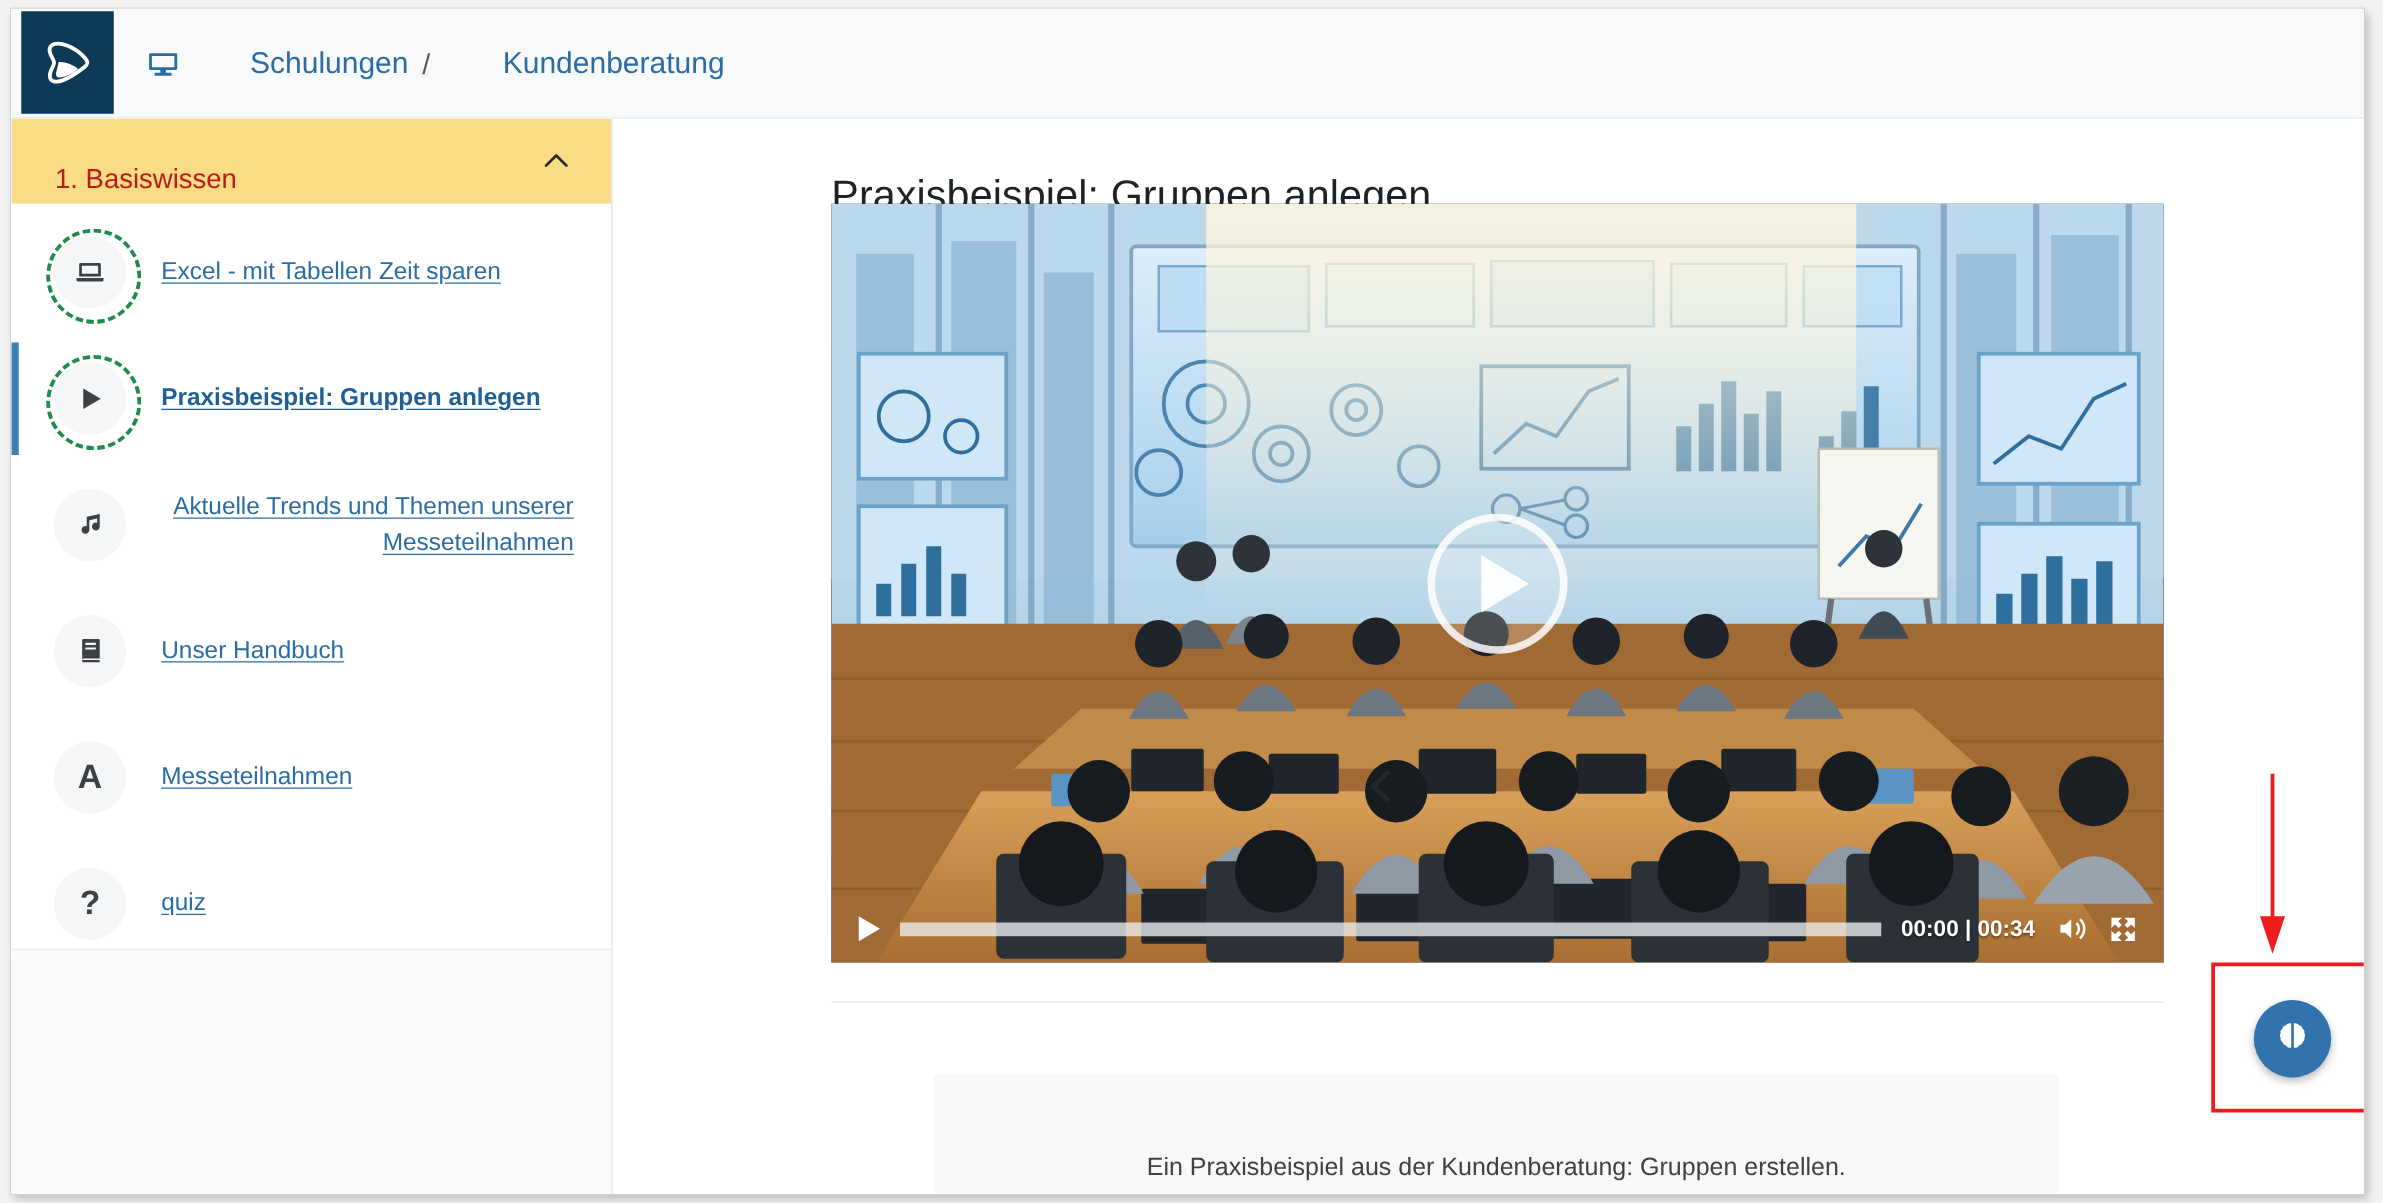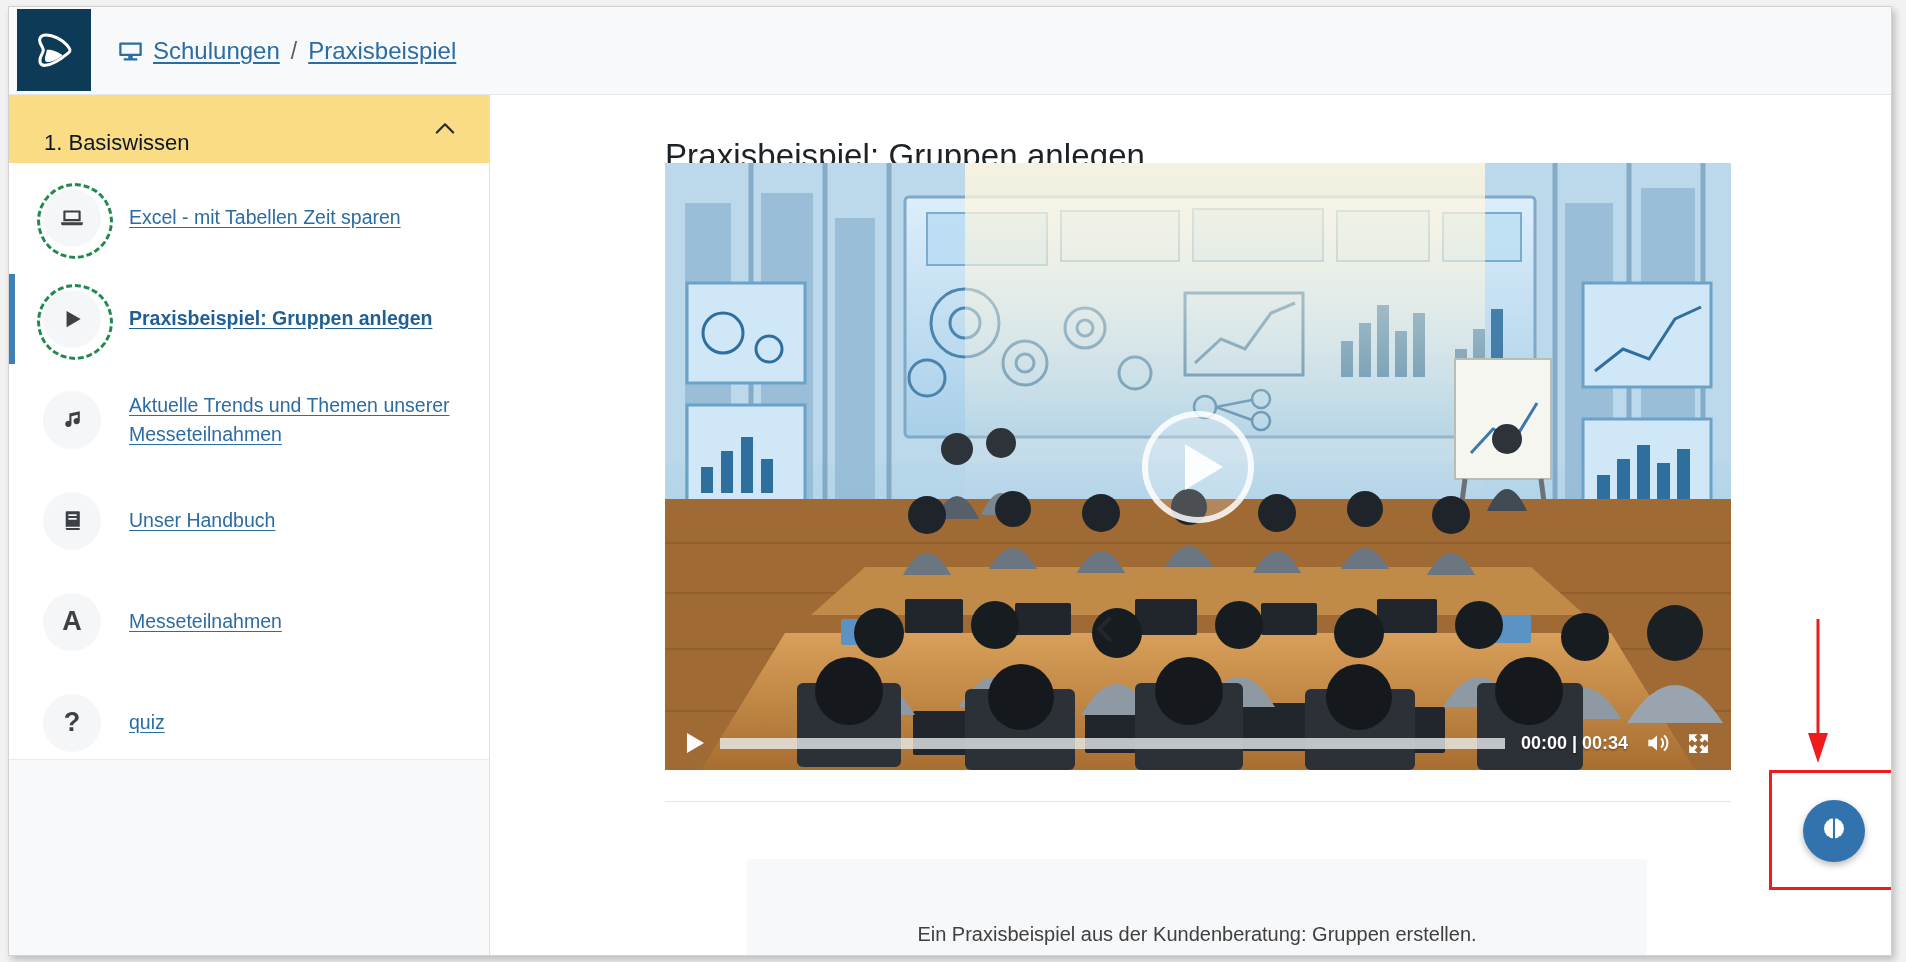--- a/index.html
+++ b/index.html
@@ -38,24 +38,24 @@
   }
   #logo-tile svg { display:block; }
 
   #breadcrumb {
     position: absolute; left: 108px; top: 0; height: 88px;
     display: flex; align-items: center; gap: 9px;
     font-size: 24px;
   }
   .crumb-link {
     color: #2b6ca3;
-    text-decoration: underline;
     text-underline-offset: 3px;
     cursor: pointer;
     white-space: nowrap;
+    margin-left: 47px;
   }
   .crumb-sep { color: #5a5a5a; font-size: 23px; padding: 0 2px; }
   #monitor-icon { display: flex; align-items: center; color: #2b6ca3; }
 
   
   #sidebar {
     position: absolute; left: 0; top: 88px;
     width: 481px; height: 862px;
     background: #ffffff;
     border-right: 1px solid #dfe2e5;
@@ -65,21 +65,21 @@
     position: relative;
     height: 68px;
     background: #fadc84;
     display: flex; align-items: center;
     padding: 0 30px 0 35px;
     cursor: pointer;
   }
   #accordion-title {
     flex: 1;
     font-size: 22px;
-    color: #0f172a;
+    color: #b91c1c;
     margin-top: 27px;
   }
   #accordion-chevron { color: #2a2a2a; display: flex; align-items: center; }
 
   #lesson-list { position: relative; background: #ffffff; padding-top: 4px; }
 
   .lesson-item {
     position: relative;
     display: flex;
     align-items: center;
@@ -122,20 +122,21 @@
     color: #3c4145;
   }
 
   .lesson-label {
     font-size: 19.5px;
     line-height: 1.48;
     color: #2b6ca3;
     text-decoration: underline;
     text-underline-offset: 3px;
     max-width: 330px;
+    text-align: right;
   }
   .lesson-item.active .lesson-label {
     font-weight: 700;
     color: #1f5f95;
   }
 
   #sidebar-footer {
     position: absolute;
     left: 0; bottom: 0;
     width: 100%; height: 198px;
@@ -302,21 +303,21 @@
     </div>
 
     <nav id="breadcrumb">
       <span id="monitor-icon">
         <svg width="27" height="27" viewBox="0 0 24 24" fill="currentColor" aria-hidden="true">
           <path d="M3 4h18a1 1 0 0 1 1 1v10a1 1 0 0 1-1 1h-7v2h4v2H6v-2h4v-2H3a1 1 0 0 1-1-1V5a1 1 0 0 1 1-1zm1 2v8h16V6H4z"></path>
         </svg>
       </span>
       <a class="crumb-link">Schulungen</a>
       <span class="crumb-sep">/</span>
-      <a class="crumb-link">Praxisbeispiel</a>
+      <a class="crumb-link">Kundenberatung</a>
     </nav>
   </div>
 
   <aside id="sidebar">
 
     <div id="accordion-header">
       <span id="accordion-title">1. Basiswissen</span>
       <span id="accordion-chevron">
         <svg width="28" height="28" viewBox="0 0 24 24" fill="none" stroke="currentColor" stroke-width="1.9" stroke-linecap="round" stroke-linejoin="round" aria-hidden="true">
           <polyline points="5 15 12 8 19 15"></polyline>

